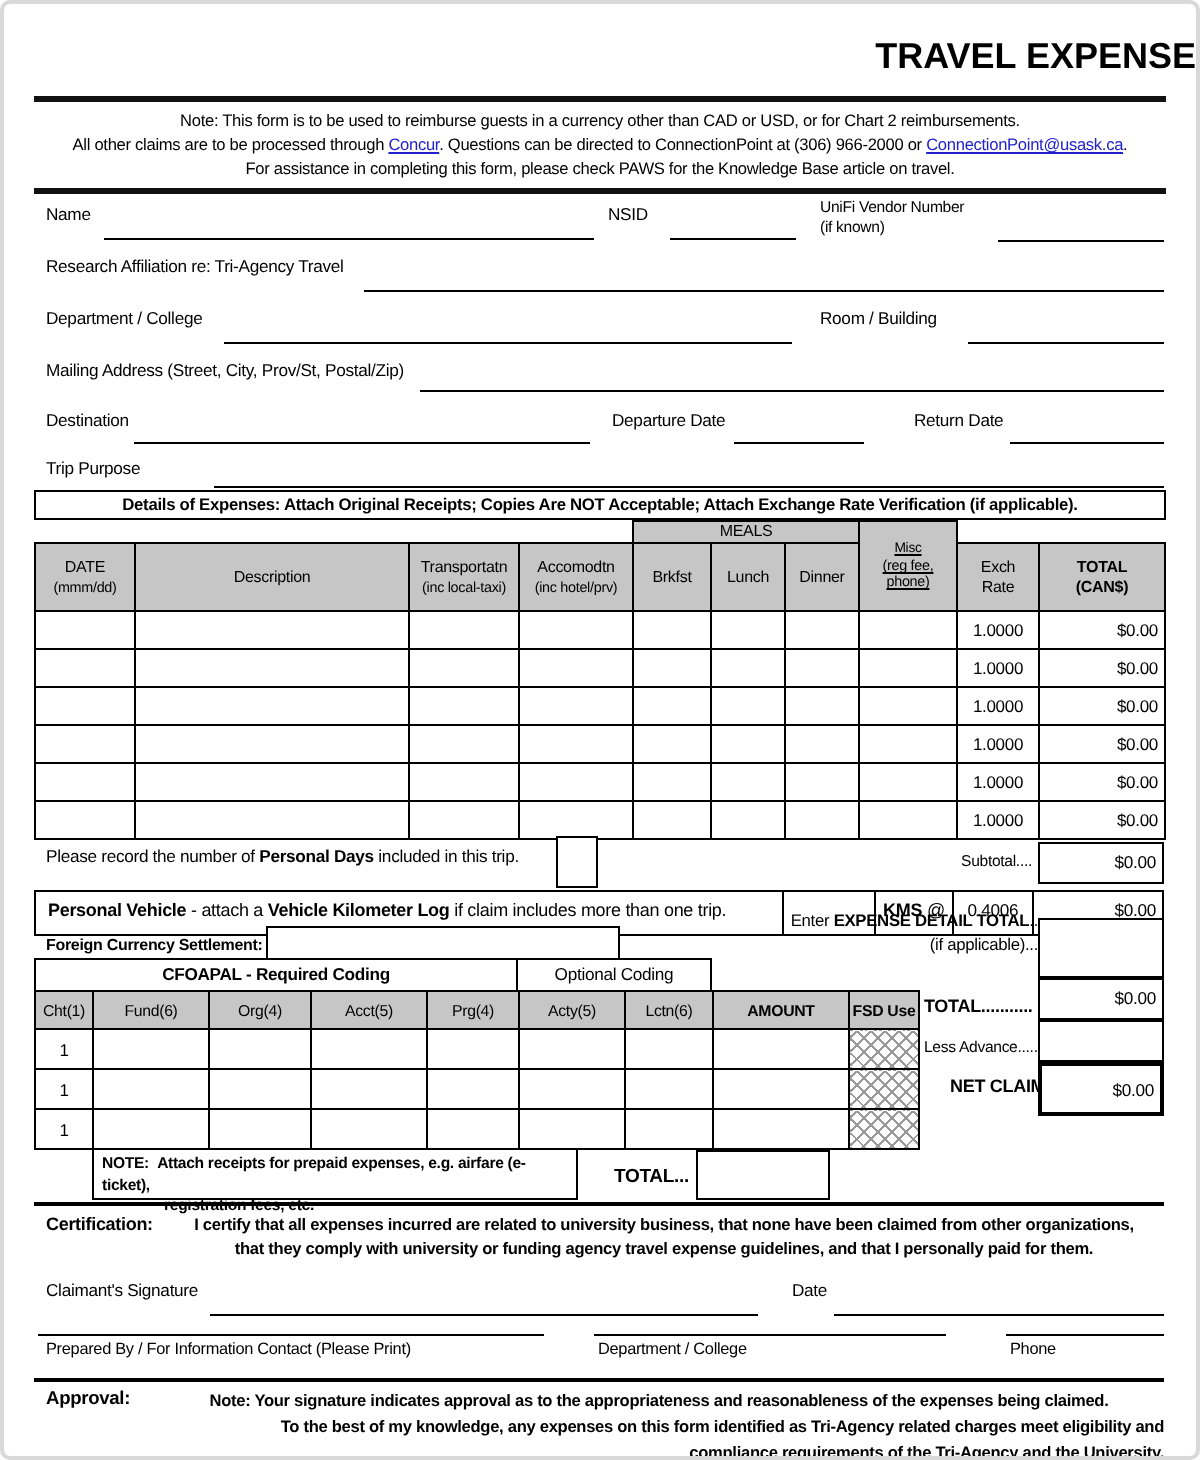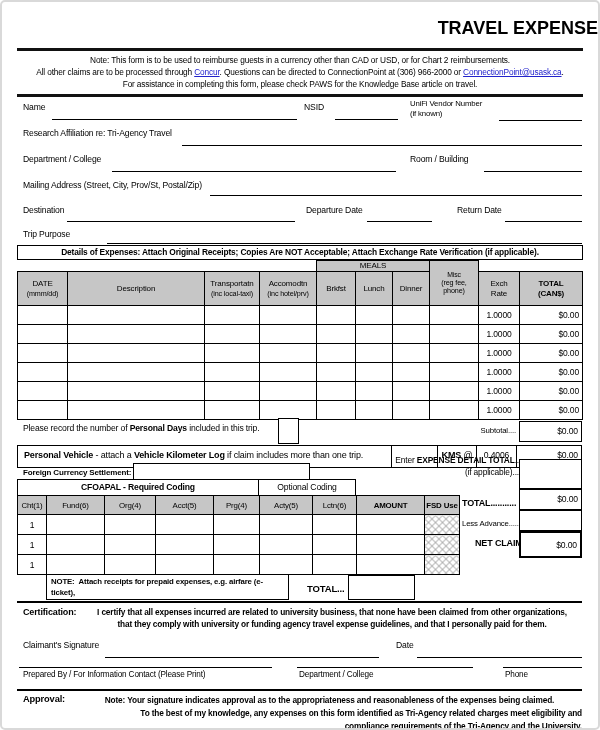--- a/index.html
+++ b/index.html
@@ -105,21 +105,21 @@
         <col style="width:37px">
         <col style="width:37px">
         <col style="width:49px">
       <col style="width:41px">
         <col style="width:63px">
     </colgroup>
     <tbody>
         <tr class="bannerrow">
       <th class="ghost" colspan="4"></th>
       <th colspan="3">MEALS</th>
-      <th rowspan="2" style="font-size:6.9px;line-height:8px;">
+      <th rowspan="2" style="font-size:6.9px;line-height:8px;text-decoration:underline;">
         <div>Misc</div>
         <div class="sub">(reg fee,</div>
         <div class="sub">phone)</div>
       </th>
       <th class="ghost" colspan="2"></th>
     </tr>
     <tr style="height:34px;">
       <th>
             <div>DATE</div>
             <div class="sub">(mmm/dd)</div>
@@ -306,20 +306,21 @@
 
   <span class="a b nw" style="top:496px;left:460px;font-size:9px;">TOTAL...........</span>
   <div class="a bx money" style="top:487px;left:517px;width:63px;height:21px;">$0.00</div>
   <span class="a nw" style="top:517px;left:460px;font-size:7.8px;">Less Advance......</span>
   <div class="a bx" style="top:508px;left:517px;width:63px;height:21px;"></div>
   <span class="a b nw" style="top:536px;left:460px;font-size:9px;padding-left:13px;">NET CLAIM....</span>
   <div class="a bx money" style="top:529px;left:517px;width:63px;height:27px;border-width:2px;padding-top:7px;">$0.00</div>
 
   <div class="a bx b" style="top:572px;left:44px;width:243px;height:26px;font-size:7.8px;line-height:10.5px;padding:2px 4px;">
     <div><span>NOTE:</span>&nbsp;&nbsp;<span>Attach receipts for prepaid expenses, e.g. airfare (e-ticket),</span></div>
+    <div style="padding-left:31px;">registration fees, etc.</div>
   </div>
   <span class="a b" style="top:581px;left:305px;font-size:9.5px;">TOTAL...</span>
   <div class="a bx" style="top:573px;left:346px;width:67px;height:25px;border-width:1.5px;"></div>
 
   <div class="a rule" style="top:599px;left:15px;width:565px;"></div>
   <span class="a b" style="top:605px;left:21px;font-size:9px;">Certification:</span>
   <div class="a b ctr nw" style="top:605px;left:80px;width:500px;font-size:8.3px;">I certify that all expenses incurred are related to university business, that none have been claimed from other organizations,</div>
   <div class="a b ctr nw" style="top:617px;left:80px;width:500px;font-size:8.3px;">that they comply with university or funding agency travel expense guidelines, and that I personally paid for them.</div>
 
   <span class="a lab" style="top:638px;left:21px;">Claimant's Signature</span>

